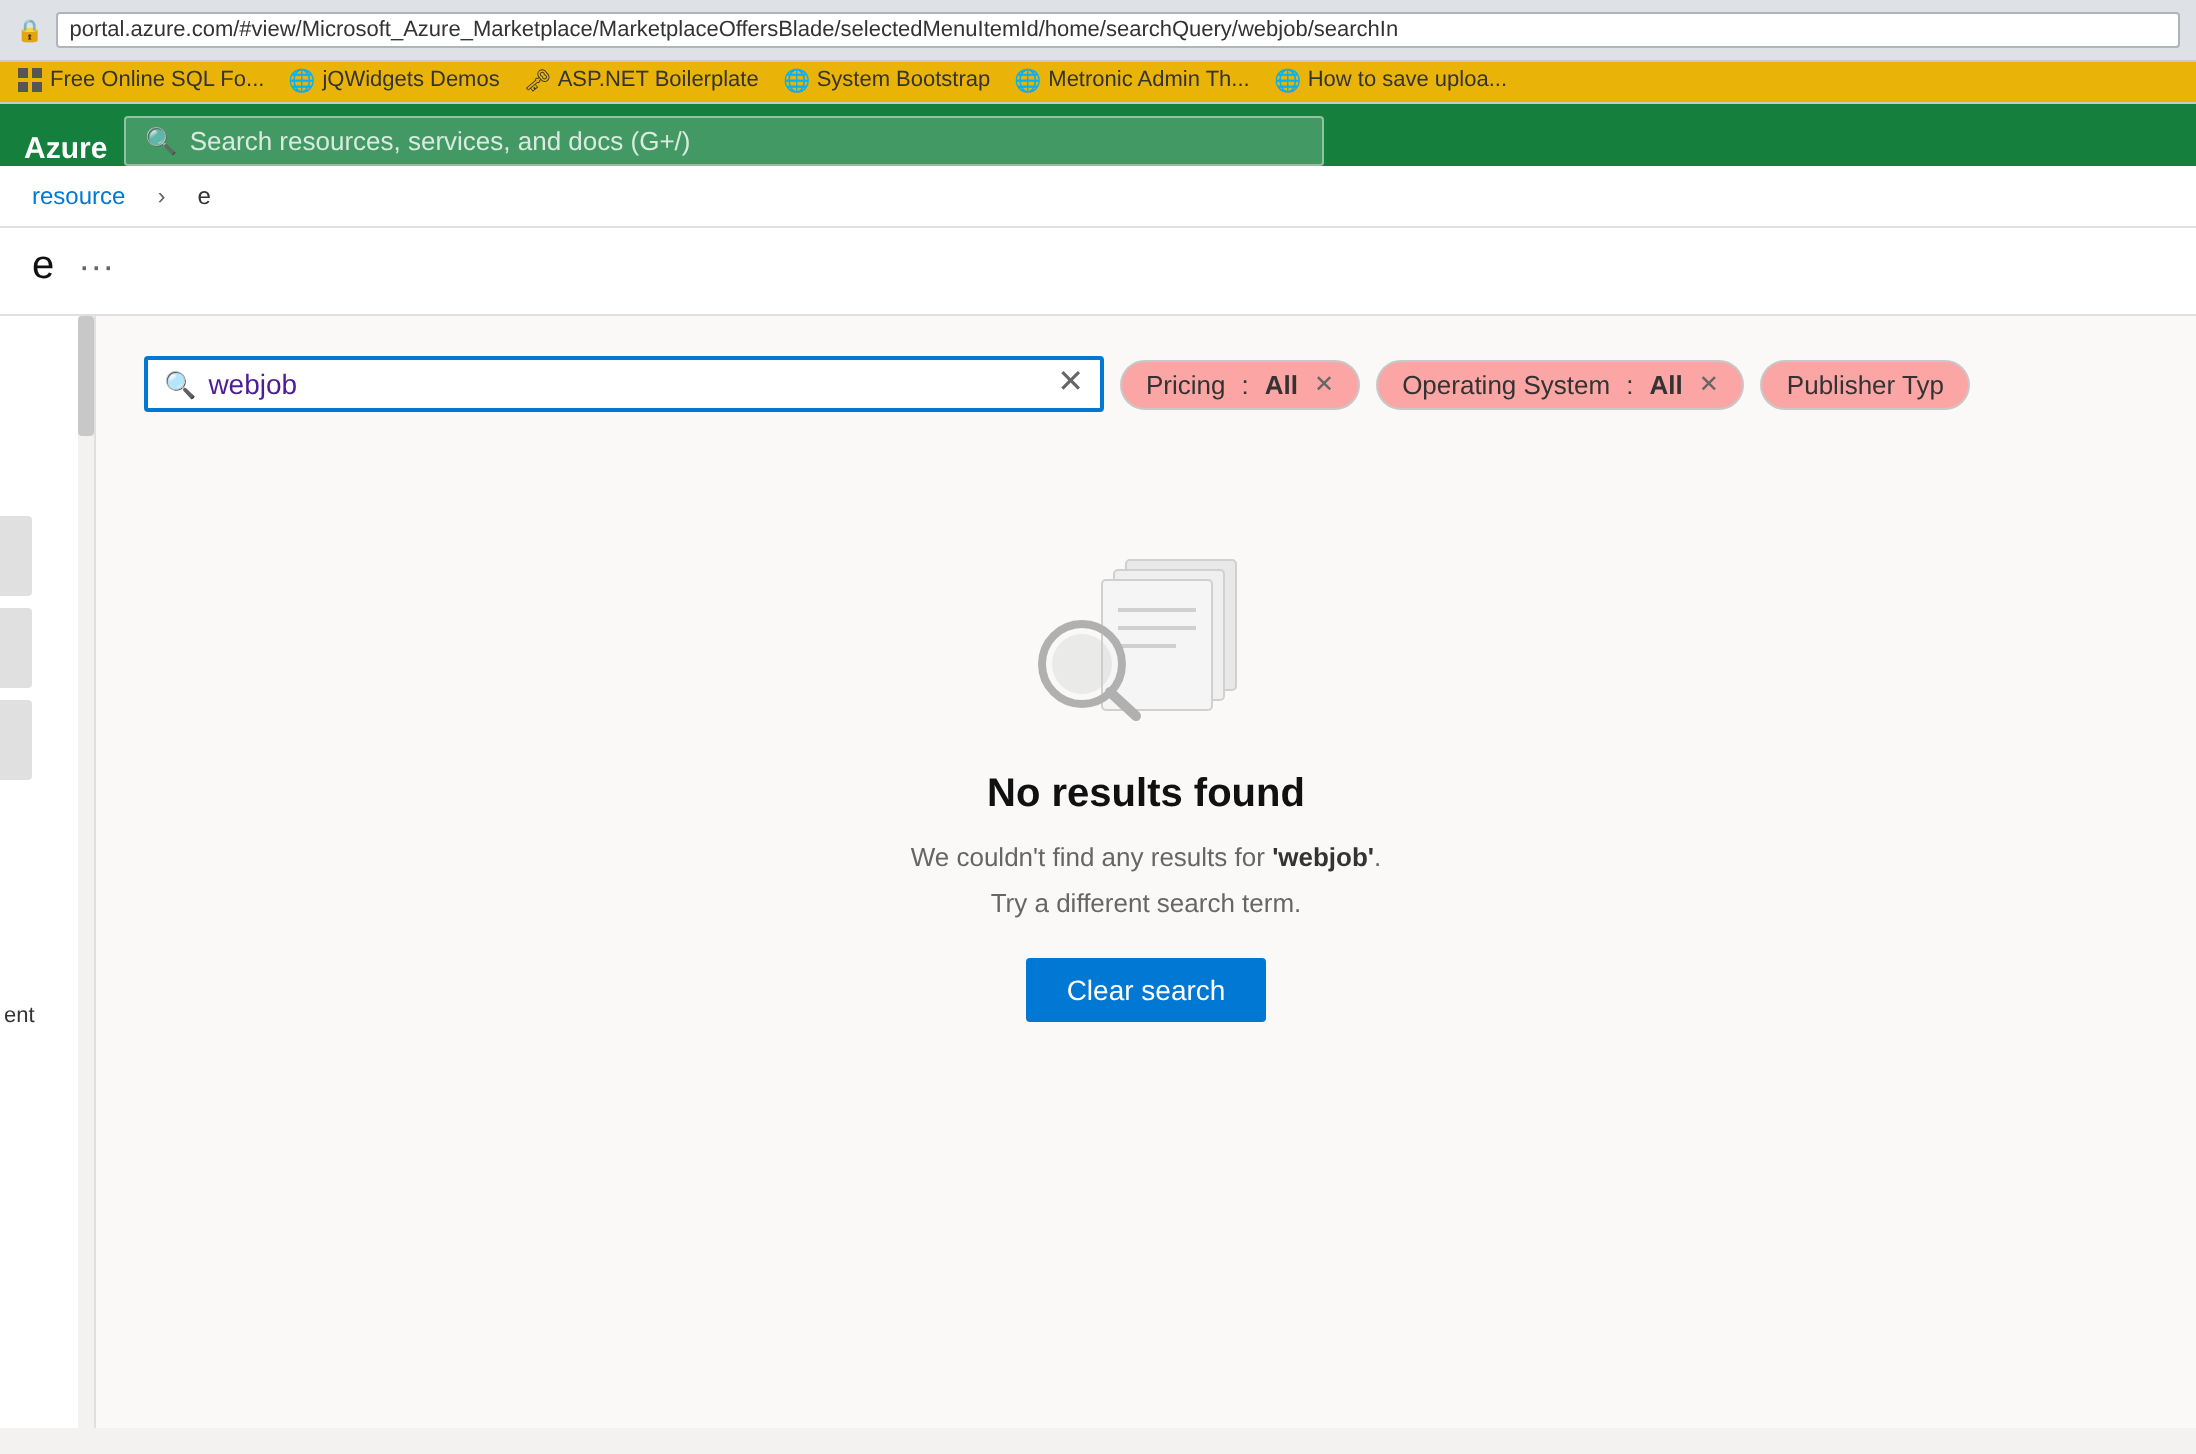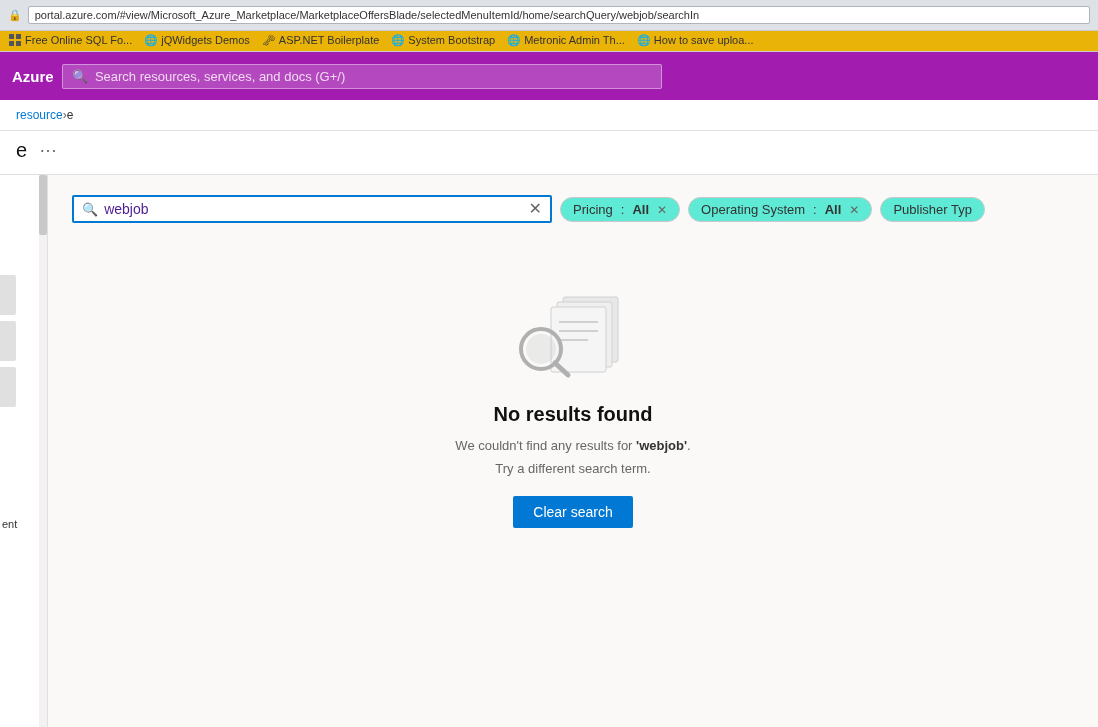--- a/index.html
+++ b/index.html
@@ -59,24 +59,24 @@
     .bookmark-icon {
       width: 14px;
       height: 14px;
       display: inline-flex;
       align-items: center;
       justify-content: center;
     }
 
     
     .azure-header {
-      background: #a21caf;
-      height: 48px;
-      display: flex;
-      align-items: center;
+      background: #15803d;
+      height: 31px;
+      display: flex;
+      align-items: flex-end;
       padding: 0 12px;
       gap: 8px;
     }
     .azure-logo {
       color: white;
       font-weight: 600;
       font-size: 15px;
     }
     .azure-search-bar {
       flex: 1;
@@ -102,21 +102,21 @@
     .azure-search-bar input::placeholder {
       color: rgba(255,255,255,0.8);
     }
 
     
     .breadcrumb-bar {
       background: white;
       padding: 8px 16px;
       display: flex;
       align-items: center;
-      gap: 0;
+      gap: 16px;
       border-bottom: 1px solid #e0e0e0;
       font-size: 12px;
       color: #0078d4;
     }
     .breadcrumb-separator {
       color: #666;
     }
 
     
     .page-header {
@@ -212,25 +212,25 @@
     .clear-search-x {
       color: #666;
       cursor: pointer;
       font-size: 16px;
       line-height: 1;
     }
 
     
     .filter-pill {
       display: flex;
-      align-items: flex-end;
+      align-items: flex-start;
       border: 1px solid #c8c8c8;
       border-radius: 20px;
       padding: 4px 12px;
-      background: #5eead4;
+      background: #fca5a5;
       gap: 8px;
       font-size: 13px;
       color: #333;
       cursor: pointer;
     }
     .filter-pill .close-x {
       font-size: 12px;
       color: #666;
       cursor: pointer;
     }

